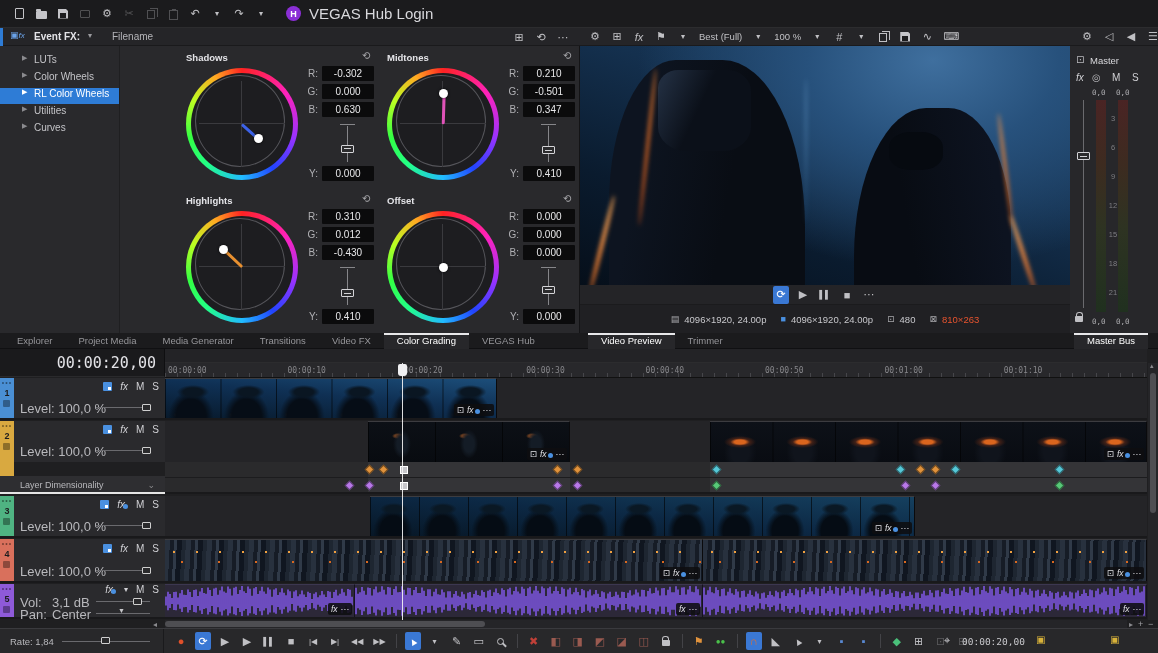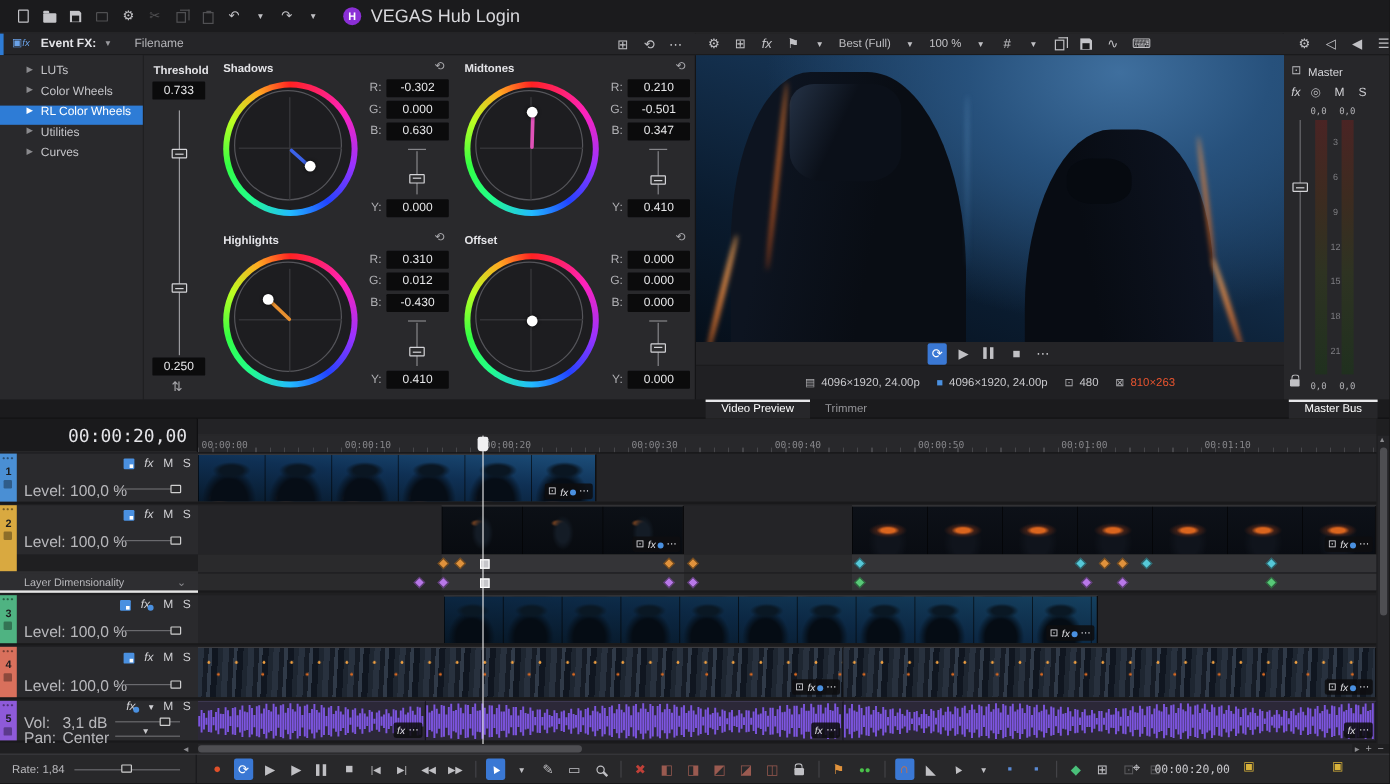--- a/index.html
+++ b/index.html
@@ -181,29 +181,20 @@
         <div class="sb-item" style="margin-bottom: 1px;">
           <span class="arr" style="font-size: 7px;">▶</span>
           <span>Utilities</span>
         </div>
         <div class="sb-item" style="margin-bottom: 1px;">
           <span class="arr" style="font-size: 7px;">▶</span>
           <span>Curves</span>
         </div>
       </div>
 
-    <div class="abs" style="left:120px;top:18px;width:58px;height:287px">
-      <div class="abs panel-label" style="left:8px;top:8px;font-size:9.5px">Threshold</div>
-      <div class="valbox" style="left:7px;top:22px;width:44px">0.733</div>
-      <div class="vline" style="left:29px;top:46px;height:204px"></div>
-      <div class="slider-h" style="left:23px;top:78px"></div>
-      <div class="slider-h" style="left:23px;top:190px"></div>
-      <div class="valbox" style="left:7px;top:252px;width:44px">0.250</div>
-      <div class="abs" style="left:23px;top:270px;color:#a8a8ac;font-size:11px">⇅</div>
-    </div>
 
     <div class="abs" id="wheels" style="left:178px;top:18px;width:402px;height:287px">
         <div class="abs" style="left: 0px; top: 0px; width: 201px; height: 143px;">
           <span class="abs panel-label" style="left: 8px; top: 6px; font-size: 9.5px;">Shadows</span>
           <span class="abs" style="left: 184px; top: 4px; color: rgb(168, 168, 172); font-size: 10px;">⟲</span>
           <div class="wheel-ring" style="left: 8px; top: 22px; width: 112px; height: 112px;">
             <div class="wheel-in" style="left: 5px; top: 5px; width: 102px; height: 102px;">
               <div class="wheel-ell" style="left: 4px; top: 2px; width: 90px; height: 92px;"></div>
               <div class="cross-h" style="left: 8px; top: 50px; width: 86px;"></div>
               <div class="cross-v" style="left: 50px; top: 8px; height: 86px;"></div>
@@ -387,20 +378,21 @@
         <div class="scalenum" style="top: 130px;">15</div>
         <div class="scalenum" style="top: 159px;">18</div>
         <div class="scalenum" style="top: 188px;">21</div>
       </div>
     <span class="abs" style="left:5px;top:284px"><i class="i-lock" style="color:#c0c0c4"></i></span>
     <span class="abs mono" style="left:22px;top:289px;font-size:7.5px;color:#b0b0b4">0,0</span>
     <span class="abs mono" style="left:46px;top:289px;font-size:7.5px;color:#b0b0b4">0,0</span>
   </div>
 
   <div class="abs" style="left:0;top:333px;width:1158px;height:16px;background:#1b1b1d;border-bottom:1px solid #101012">
+    <span id="tabs-left" class="abs" style="left:4px;top:0"><span class="tab">Explorer</span><span class="tab">Project Media</span><span class="tab">Media Generator</span><span class="tab">Transitions</span><span class="tab">Video FX</span><span class="tab active">Color Grading</span><span class="tab">VEGAS Hub</span></span>
     <span id="tabs-center" class="abs" style="left:588px;top:0"><span class="tab active">Video Preview</span><span class="tab">Trimmer</span></span>
     <span class="abs tab active" id="tab-master" style="left:1074px">Master Bus</span>
   </div>
 
   <div class="abs" style="left:0;top:349px;width:1158px;height:279px;background:#1f1f21">
 
     <div class="abs mono" style="left:0;top:0;width:165px;height:28px;background:#1a1a1c;border-bottom:1px solid #2a2a2c;border-right:1px solid #0f0f11;color:#e4e4e8;font-size:15px;text-align:right;line-height:28px;padding-right:8px">00:00:20,00</div>
 
     <div class="abs" style="left:165px;top:0;width:982px;height:14px;background:#232326;border-bottom:1px solid #2c2c2e"></div>
     <div class="abs" id="ruler" style="left:165px;top:14px;width:982px;height:15px;background:#28282b;border-bottom:1px solid #111;

